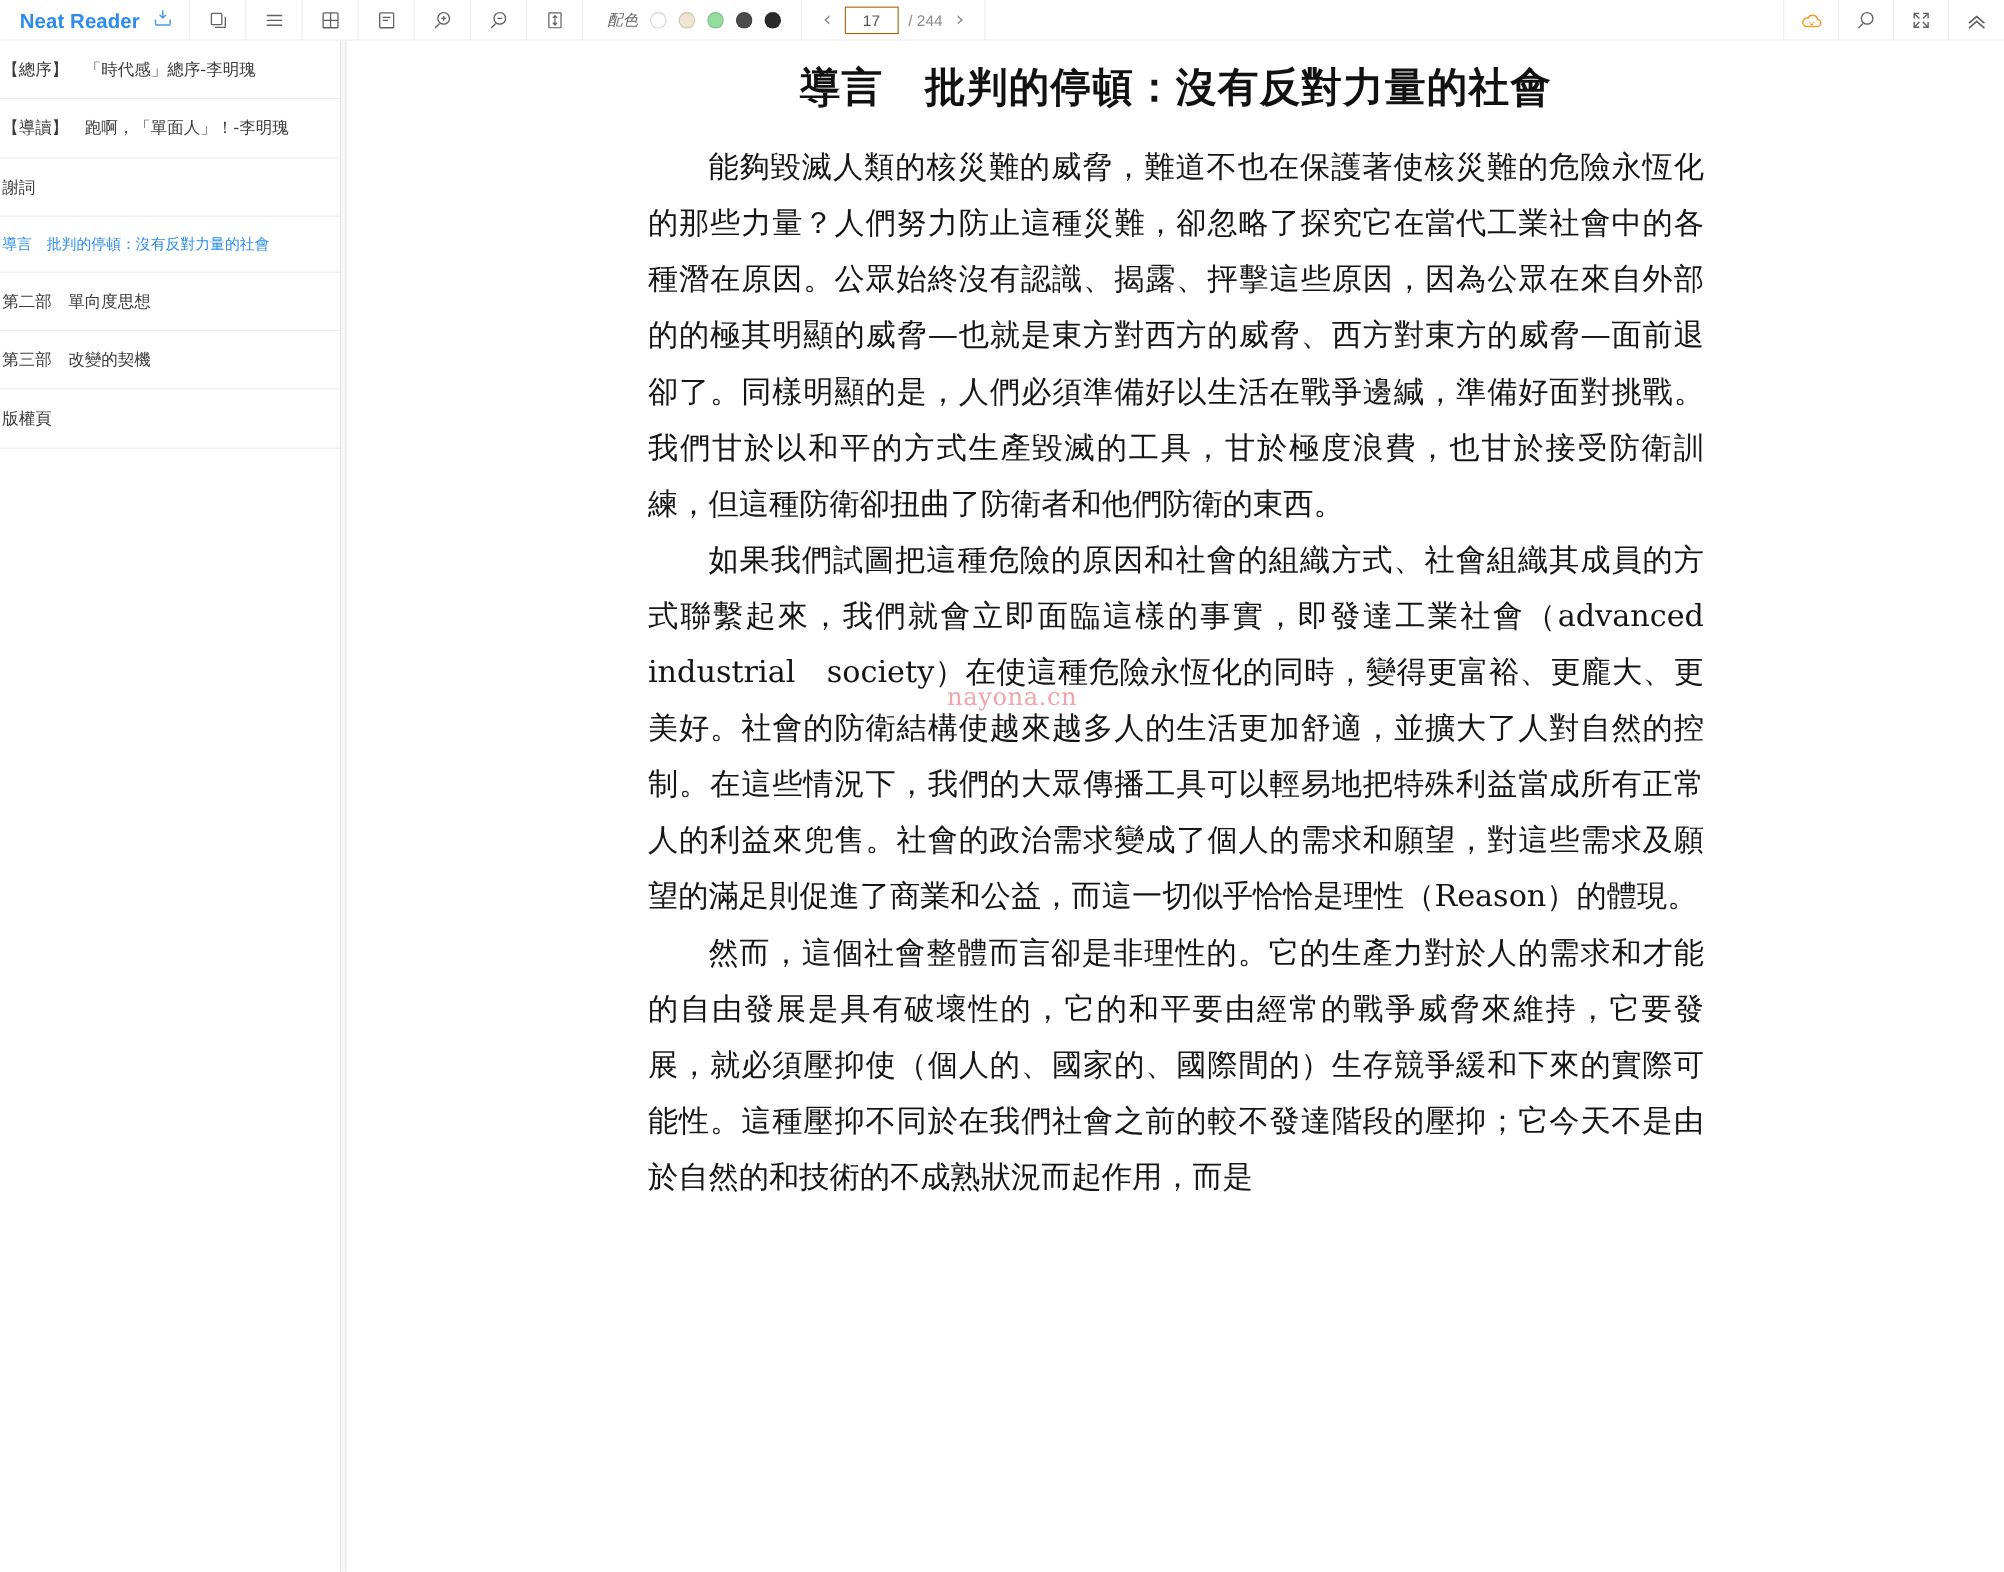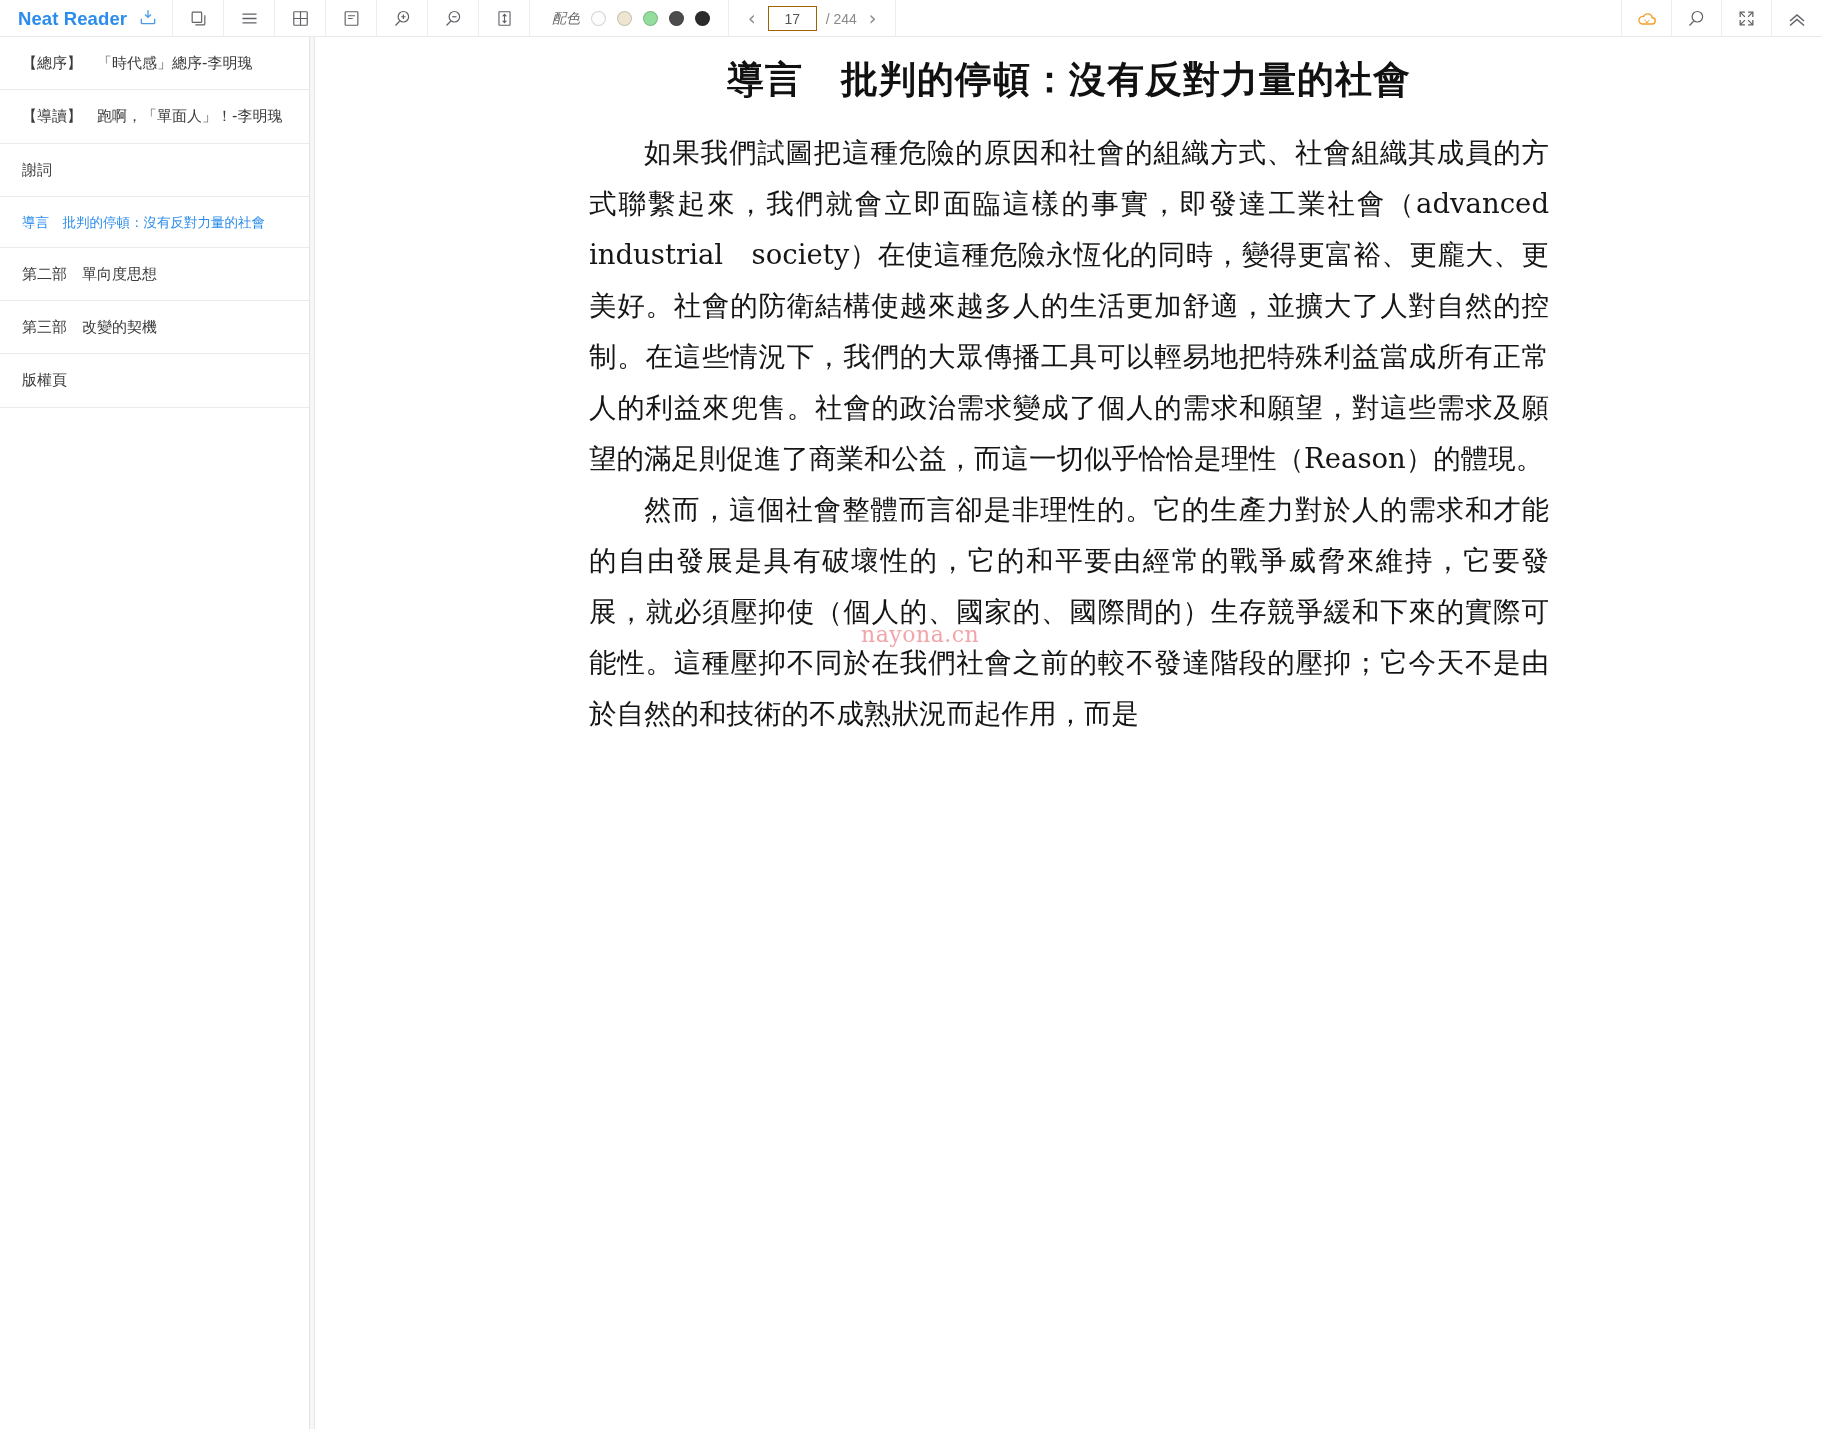--- a/index.html
+++ b/index.html
@@ -95,21 +95,21 @@
   
   #sidebar {
     position: absolute; top: 37px; left: 0;
     width: 310px; height: 1392px;
     background: #ffffff;
     border-right: 1px solid #e3e3e3;
     overflow: hidden;
   }
   #toc { padding: 0; margin: 0; list-style: none; }
   .toc-item {
-    padding: 16px 22px 16px 22px;
+    padding: 16px 22px 16px 2px;
     font-size: 15px;
     color: #3b3b3b;
     line-height: 1.35;
     border-bottom: 1px solid #ebebeb;
     cursor: pointer;
     font-family: "DejaVu Sans", "Liberation Sans", sans-serif;
     white-space: nowrap;
     overflow: hidden;
   }
   .toc-item:first-child { border-top: none; }
@@ -309,18 +309,19 @@
     <li class="toc-item">第二部　單向度思想</li>
     <li class="toc-item">第三部　改變的契機</li>
     <li class="toc-item">版權頁</li>
   </ul>
 </div>
 <div id="sb-handle"></div>
 
 <div id="reader">
   <div id="page">
     <h1 id="chapter-title">導言　批判的停頓：沒有反對力量的社會</h1>
+    <p class="para">能夠毀滅人類的核災難的威脅，難道不也在保護著使核災難的危險永恆化的那些力量？人們努力防止這種災難，卻忽略了探究它在當代工業社會中的各種潛在原因。公眾始終沒有認識、揭露、抨擊這些原因，因為公眾在來自外部的的極其明顯的威脅—也就是東方對西方的威脅、西方對東方的威脅—面前退卻了。同樣明顯的是，人們必須準備好以生活在戰爭邊緘，準備好面對挑戰。我們甘於以和平的方式生產毀滅的工具，甘於極度浪費，也甘於接受防衛訓練，但這種防衛卻扭曲了防衛者和他們防衛的東西。</p>
     <p class="para">如果我們試圖把這種危險的原因和社會的組織方式、社會組織其成員的方式聯繫起來，我們就會立即面臨這樣的事實，即發達工業社會（advanced　industrial　society）在使這種危險永恆化的同時，變得更富裕、更龐大、更美好。社會的防衛結構使越來越多人的生活更加舒適，並擴大了人對自然的控制。在這些情況下，我們的大眾傳播工具可以輕易地把特殊利益當成所有正常人的利益來兜售。社會的政治需求變成了個人的需求和願望，對這些需求及願望的滿足則促進了商業和公益，而這一切似乎恰恰是理性（Reason）的體現。</p>
     <p class="para">然而，這個社會整體而言卻是非理性的。它的生產力對於人的需求和才能的自由發展是具有破壞性的，它的和平要由經常的戰爭威脅來維持，它要發展，就必須壓抑使（個人的、國家的、國際間的）生存競爭緩和下來的實際可能性。這種壓抑不同於在我們社會之前的較不發達階段的壓抑；它今天不是由於自然的和技術的不成熟狀況而起作用，而是</p>
     <div id="watermark">nayona.cn</div>
   </div>
 </div>
 <div id="scroll-gutter"></div>
 
 </body></html>

